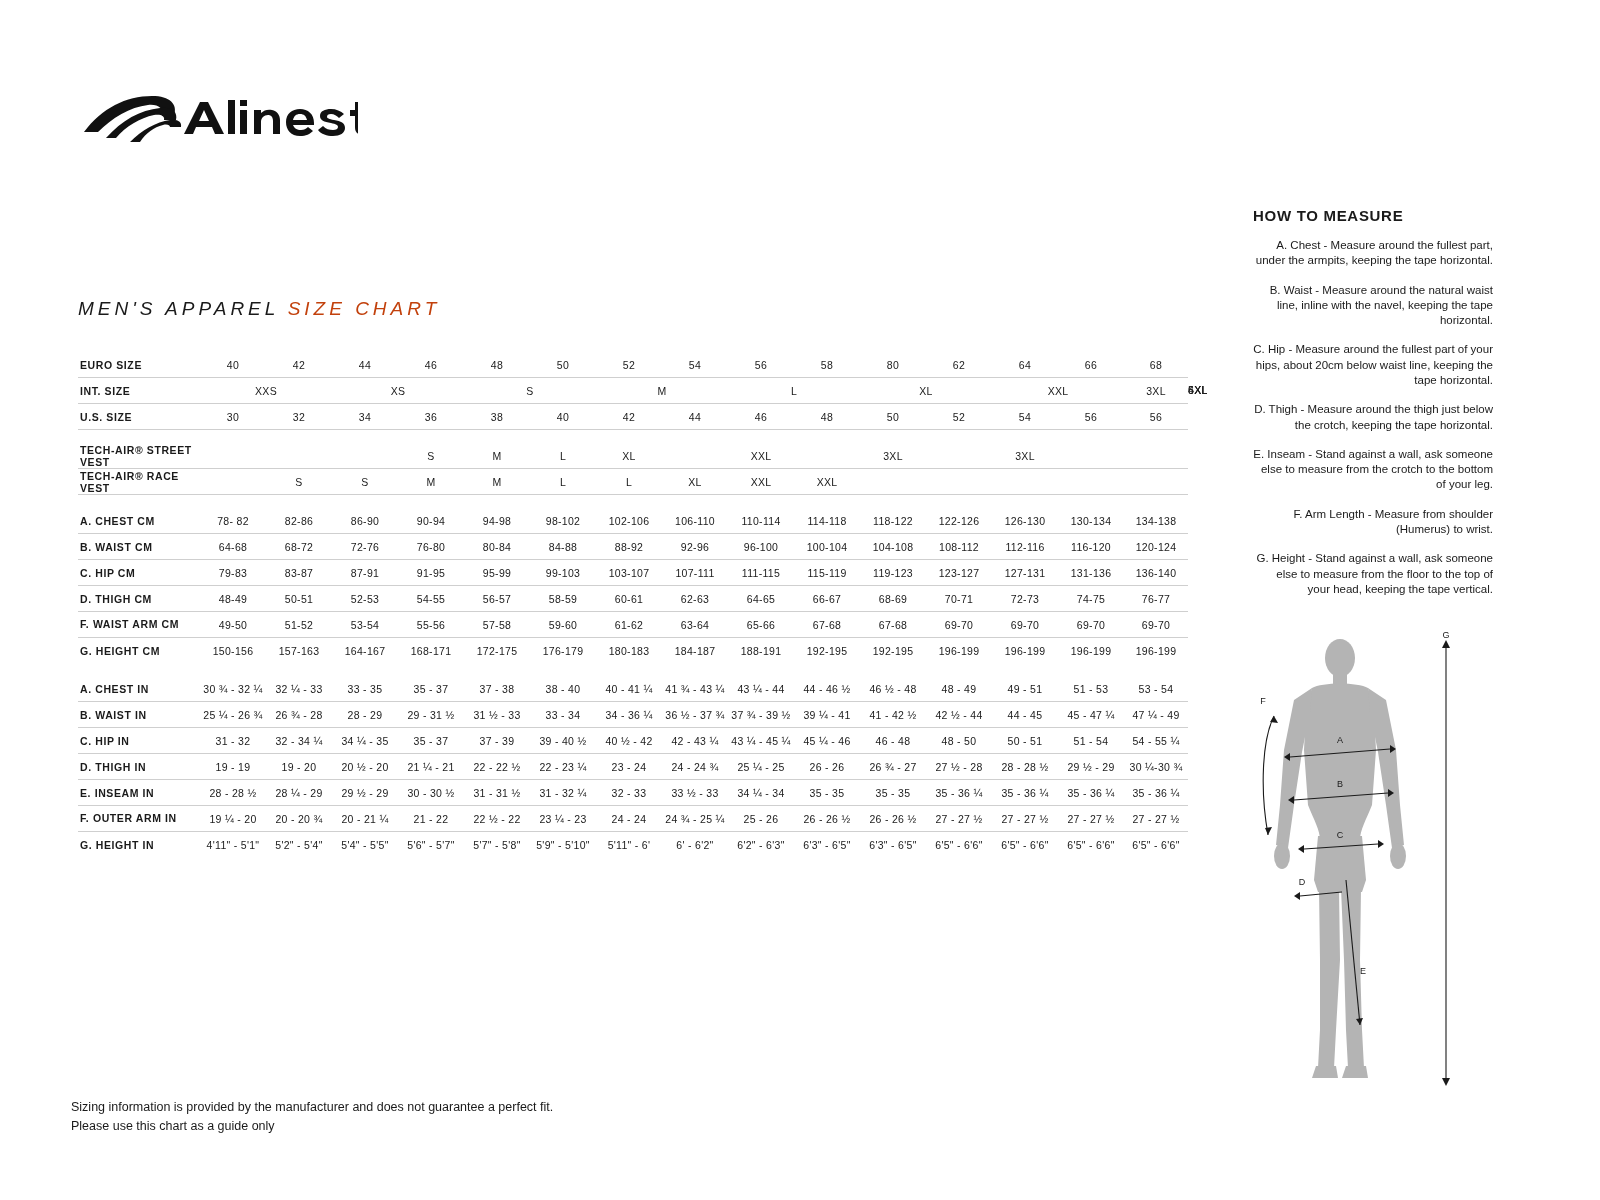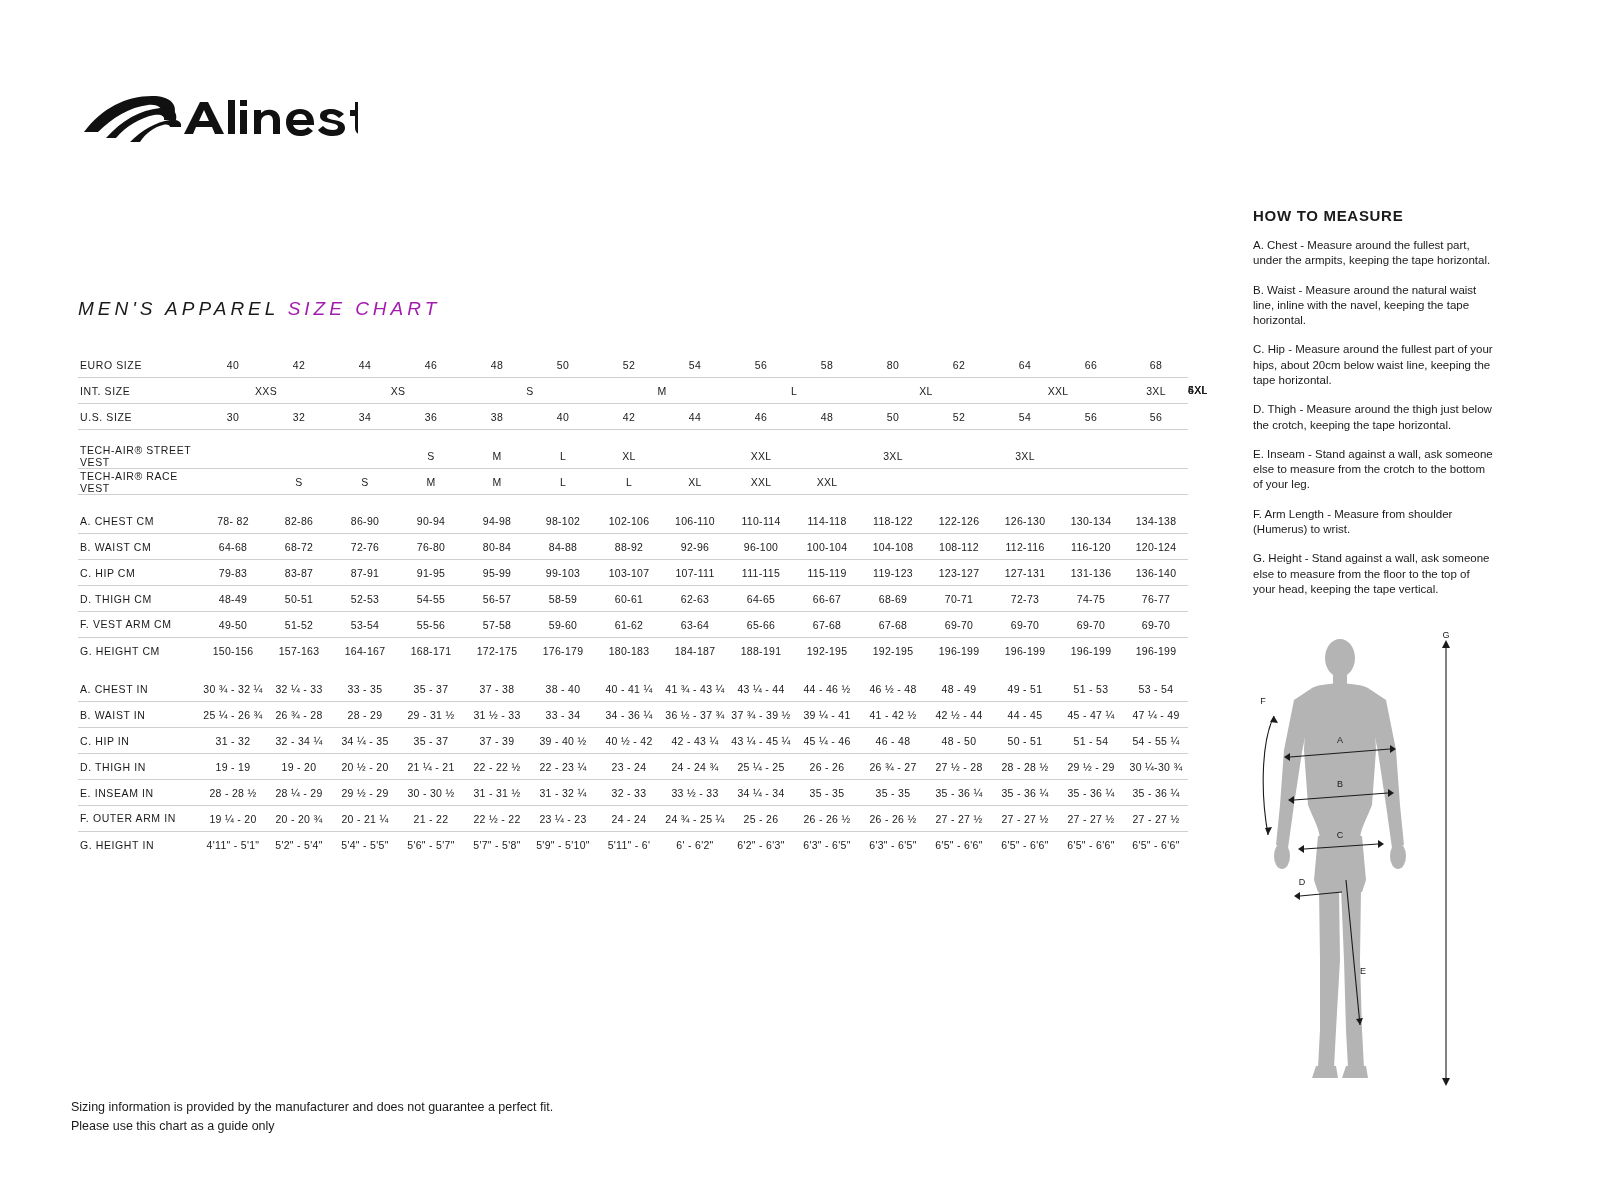--- a/index.html
+++ b/index.html
@@ -35,21 +35,21 @@
     white-space: nowrap;
   }
   #page-title .bold {
     font-weight: normal;
     font-style: italic;
     letter-spacing: 4px;
   }
   #page-title .light {
     font-weight: normal;
     font-style: italic;
-    color: #a21caf;
+    color: #c2410c;
     letter-spacing: 4px;
   }
 
   
   #chart-wrap {
     position: absolute;
     left: 78px;
     top: 352px;
     width: 1092px;
   }
@@ -63,21 +63,21 @@
     text-align: center;
     padding: 0;
     height: 25px;
     vertical-align: middle;
     letter-spacing: 0.3px;
     color: #1a1a1a;
     border-bottom: 1px solid #cfcfcf;
   }
   table.sizechart td.rowlabel {
     text-align: left;
-    font-weight: normal;
+    font-weight: bold;
     font-size: 10.5px;
     letter-spacing: 0.6px;
     padding-left: 2px;
     width: 122px;
     margin-left: 6px;
   }
   table.sizechart tr.spacer td {
     border-bottom: none;
     height: 13px;
   }
@@ -106,20 +106,21 @@
   #howto h2 {
     margin: 2px 0 14px 0;
     font-size: 15px;
     font-weight: bold;
     letter-spacing: 0.7px;
   }
   #howto p {
     margin: 0 0 14px 0;
     font-size: 11.5px;
     line-height: 1.33;
+    text-align: right;
   }
 
   
   #figure {
     position: absolute;
     left: 1250px;
     top: 630px;
     width: 250px;
     height: 470px;
   }
@@ -342,21 +343,21 @@
         <td>62-63</td>
         <td>64-65</td>
         <td>66-67</td>
         <td>68-69</td>
         <td>70-71</td>
         <td>72-73</td>
         <td>74-75</td>
         <td>76-77</td>
       </tr>
       <tr class="tall">
-        <td class="rowlabel">F. VEST ARM CM</td>
+        <td class="rowlabel">F. WAIST ARM CM</td>
         <td>49-50</td>
         <td>51-52</td>
         <td>53-54</td>
         <td>55-56</td>
         <td>57-58</td>
         <td>59-60</td>
         <td>61-62</td>
         <td>63-64</td>
         <td>65-66</td>
         <td>67-68</td>

